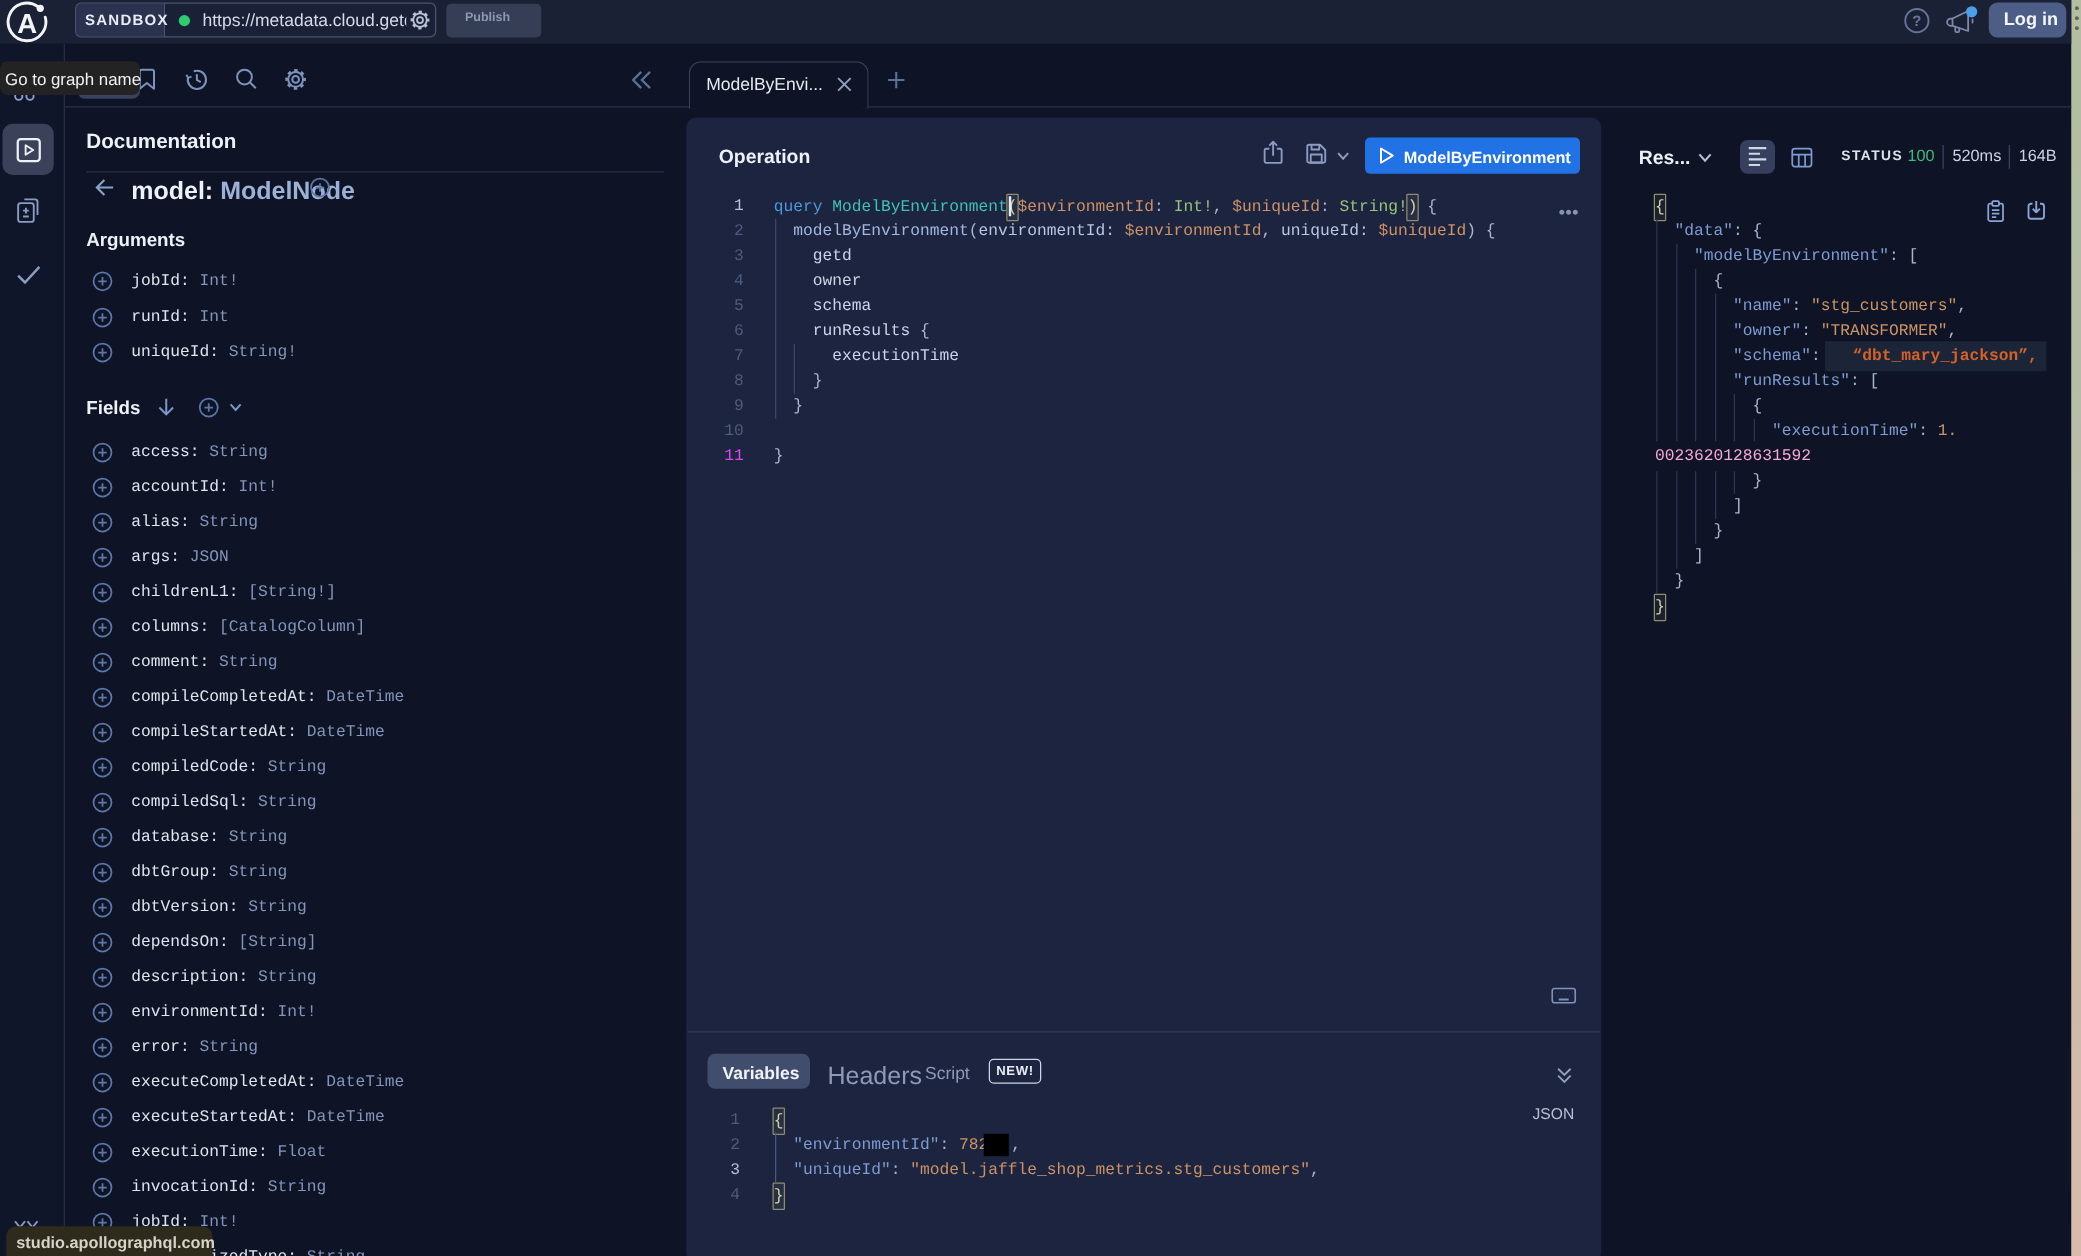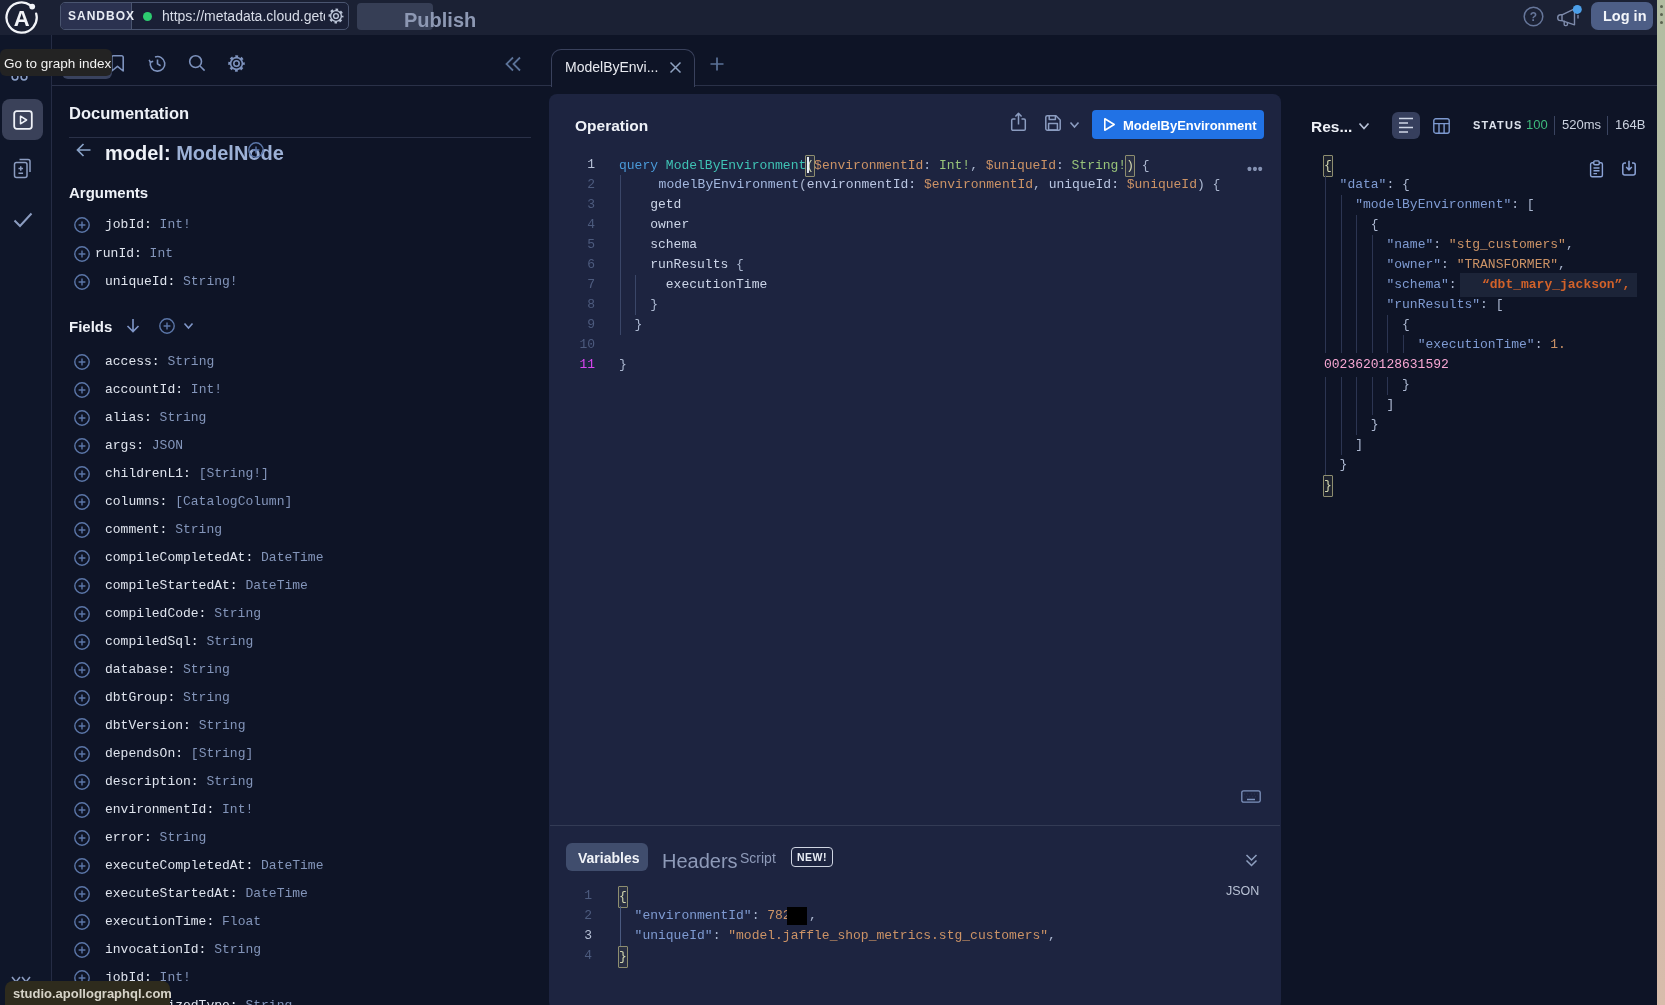--- a/index.html
+++ b/index.html
@@ -26,21 +26,21 @@
 <div class="a" style="left:143px;top:12px;width:9px;height:9px;border-radius:50%;background:#2dcc70;"></div>
 <div class="a" style="left:162px;top:8px;width:163px;overflow:hidden;font-size:14px;color:#d7dce8;white-space:nowrap;">https://metadata.cloud.getd</div>
 <svg class="a" style="left:327px;top:7px" width="18" height="18" viewBox="0 0 18 18">
 <g stroke="#b9c3d6" fill="none">
       <circle cx="9" cy="9" r="5.4" stroke-width="1.4"></circle>
 <circle cx="9" cy="9" r="6.3" stroke-width="2.4" stroke-dasharray="2.5 2.45" stroke-dashoffset="1.25"></circle>
 <circle cx="9" cy="9" r="2.4" stroke-width="1.4"></circle>
     </g>
   </svg>
 <div class="a" style="left:357px;top:3px;width:76px;height:27px;border-radius:4px;background:#363e55;"></div>
-<div class="a" style="left:372px;top:9px;font-size:20px;font-weight:bold;color:#8d98b3;margin-left:32px;">Publish</div>
+<div class="a" style="left:372px;top:9px;font-size:10px;font-weight:bold;color:#8d98b3;">Publish</div>
 <svg class="a" style="left:1523px;top:6px" width="21" height="21" viewBox="0 0 21 21">
 <circle cx="10.5" cy="10.5" r="9.3" fill="none" stroke="#66769a" stroke-width="1.5"></circle>
 <text x="10.5" y="15" font-size="12" font-weight="bold" fill="#66769a" font-family="Liberation Sans" text-anchor="middle">?</text>
   </svg>
 <svg class="a" style="left:1555px;top:6px" width="28" height="24" viewBox="0 0 28 24">
 <g stroke="#7e8bab" stroke-width="1.4" fill="none" stroke-linejoin="round" stroke-linecap="round">
 <path d="M7 8.8 L19.5 2.8 V18.8 L7 14.6 Z"></path>
 <path d="M7 8.8 H5.6 a2.9 2.9 0 0 0 0 5.8 H7"></path>
 <path d="M9.2 15.3 v3.2 a1.1 1.1 0 0 0 1.1 1.1 h1 a1.1 1.1 0 0 0 1.1 -1.1 V16.6"></path>
 <path d="M23 9.5 v2.5"></path>
@@ -147,21 +147,21 @@
       <path d="M8 4.6 V11.4 M4.6 8 H11.4"></path>
     </g>
   </svg>
 <div class="code" style="left:105px;top:215px;color:#dfe4ee;">jobId: <span style="color:#8395ba">Int!</span></div>
 <svg class="a" style="left:74px;top:246px" width="16" height="16" viewBox="0 0 16 16">
 <g stroke="#5b76a8" stroke-width="1.4" fill="none">
       <circle cx="8" cy="8" r="7.2"></circle>
       <path d="M8 4.6 V11.4 M4.6 8 H11.4"></path>
     </g>
   </svg>
-<div class="code" style="left:95px;top:244px;color:#dfe4ee;text-align:right;">runId: <span style="color:#8395ba">Int</span></div>
+<div class="code" style="left:105px;top:244px;color:#dfe4ee;text-align:right;">runId: <span style="color:#8395ba">Int</span></div>
 <svg class="a" style="left:74px;top:274px" width="16" height="16" viewBox="0 0 16 16">
 <g stroke="#5b76a8" stroke-width="1.4" fill="none">
       <circle cx="8" cy="8" r="7.2"></circle>
       <path d="M8 4.6 V11.4 M4.6 8 H11.4"></path>
     </g>
   </svg>
 <div class="code" style="left:105px;top:272px;color:#dfe4ee;">uniqueId: <span style="color:#8395ba">String!</span></div>
 <div class="h" style="left:69px;top:318px;font-size:15px;">Fields</div>
 <svg class="a" style="left:126px;top:318px" width="14" height="15" viewBox="0 0 14 15">
 <g stroke="#7f96c8" stroke-width="1.6" fill="none">
@@ -365,21 +365,21 @@
   </svg>
 <div class="a" style="left:1092px;top:110px;width:172px;height:29px;border-radius:4px;background:#2172e5;"></div>
 <svg class="a" style="left:1103px;top:117px" width="13" height="15" viewBox="0 0 13 15">
 <path d="M1.8 1.8 V13.2 L11.2 7.5 Z" fill="none" stroke="#fff" stroke-width="1.6" stroke-linejoin="round"></path>
   </svg>
 <div class="a" style="left:1123px;top:118px;font-size:13px;font-weight:bold;color:#fff;">ModelByEnvironment</div>
 <div class="a" style="left:1247px;top:161px;color:#8592b2;font-size:14px;letter-spacing:0.5px;font-weight:bold;">•••</div>
 <div class="gut" style="left:560px;top:155px;color:#b6c0d6;">1</div>
 <div class="code" style="left:619px;top:155px;color:#aab6cf;"><span style="color:#4a9ad8">query</span> <span style="color:#3fc2b4">ModelByEnvironment</span><span class="brk">(</span><span style="color:#cc9366">$environmentId</span>: <span style="color:#98c379">Int!</span>, <span style="color:#cc9366">$uniqueId</span>: <span style="color:#98c379">String!</span><span class="brk">)</span> {</div>
 <div class="gut" style="left:560px;top:175px;color:#4d5b7e;">2</div>
-<div class="code" style="left:643px;top:175px;color:#aab6cf;">  <span style="color:#a3b7de">modelByEnvironment</span>(<span style="color:#bac6e2">environmentId:</span> <span style="color:#cc9366">$environmentId</span>, <span style="color:#bac6e2">uniqueId:</span> <span style="color:#cc9366">$uniqueId</span>) {</div>
+<div class="code" style="left:619px;top:175px;color:#aab6cf;">  <span style="color:#a3b7de">modelByEnvironment</span>(<span style="color:#bac6e2">environmentId:</span> <span style="color:#cc9366">$environmentId</span>, <span style="color:#bac6e2">uniqueId:</span> <span style="color:#cc9366">$uniqueId</span>) {</div>
 <div class="gut" style="left:560px;top:195px;color:#4d5b7e;">3</div>
 <div class="code" style="left:619px;top:195px;color:#aab6cf;">    <span style="color:#ccd5e8">getd</span></div>
 <div class="gut" style="left:560px;top:215px;color:#4d5b7e;">4</div>
 <div class="code" style="left:619px;top:215px;color:#aab6cf;">    <span style="color:#ccd5e8">owner</span></div>
 <div class="gut" style="left:560px;top:235px;color:#4d5b7e;">5</div>
 <div class="code" style="left:619px;top:235px;color:#aab6cf;">    <span style="color:#ccd5e8">schema</span></div>
 <div class="gut" style="left:560px;top:255px;color:#4d5b7e;">6</div>
 <div class="code" style="left:619px;top:255px;color:#aab6cf;">    <span style="color:#ccd5e8">runResults</span> {</div>
 <div class="gut" style="left:560px;top:275px;color:#4d5b7e;">7</div>
 <div class="code" style="left:619px;top:275px;color:#aab6cf;">      <span style="color:#ccd5e8">executionTime</span></div>
@@ -483,14 +483,14 @@
 <div class="a" style="left:1340.6px;top:195px;width:1px;height:158px;background:#2c3552;"></div>
 <div class="a" style="left:1340.6px;top:377px;width:1px;height:78px;background:#2c3552;"></div>
 <div class="a" style="left:1356.2px;top:215px;width:1px;height:138px;background:#2c3552;"></div>
 <div class="a" style="left:1356.2px;top:377px;width:1px;height:58px;background:#2c3552;"></div>
 <div class="a" style="left:1371.8px;top:235px;width:1px;height:118px;background:#2c3552;"></div>
 <div class="a" style="left:1371.8px;top:377px;width:1px;height:38px;background:#2c3552;"></div>
 <div class="a" style="left:1387.4px;top:315px;width:1px;height:38px;background:#2c3552;"></div>
 <div class="a" style="left:1387.4px;top:377px;width:1px;height:18px;background:#2c3552;"></div>
 <div class="a" style="left:1403.0px;top:335px;width:1px;height:18px;background:#2c3552;"></div>
 <div class="a" style="left:0px;top:49px;width:112px;height:27px;border-radius:6px;background:#232323;"></div>
-<div class="a" style="left:4px;top:56px;font-size:13.5px;color:#f2f2f2;white-space:nowrap;">Go to graph index</div>
+<div class="a" style="left:4px;top:56px;font-size:13.5px;color:#f2f2f2;white-space:nowrap;">Go to graph name</div>
 <div class="a" style="left:5px;top:981px;width:165px;height:24px;border-radius:8px 8px 0 0;background:#2e2b1d;"></div>
 <div class="a" style="left:13px;top:986px;font-size:13px;font-weight:bold;color:#d6d3c8;white-space:nowrap;">studio.apollographql.com</div>
 </body></html>

